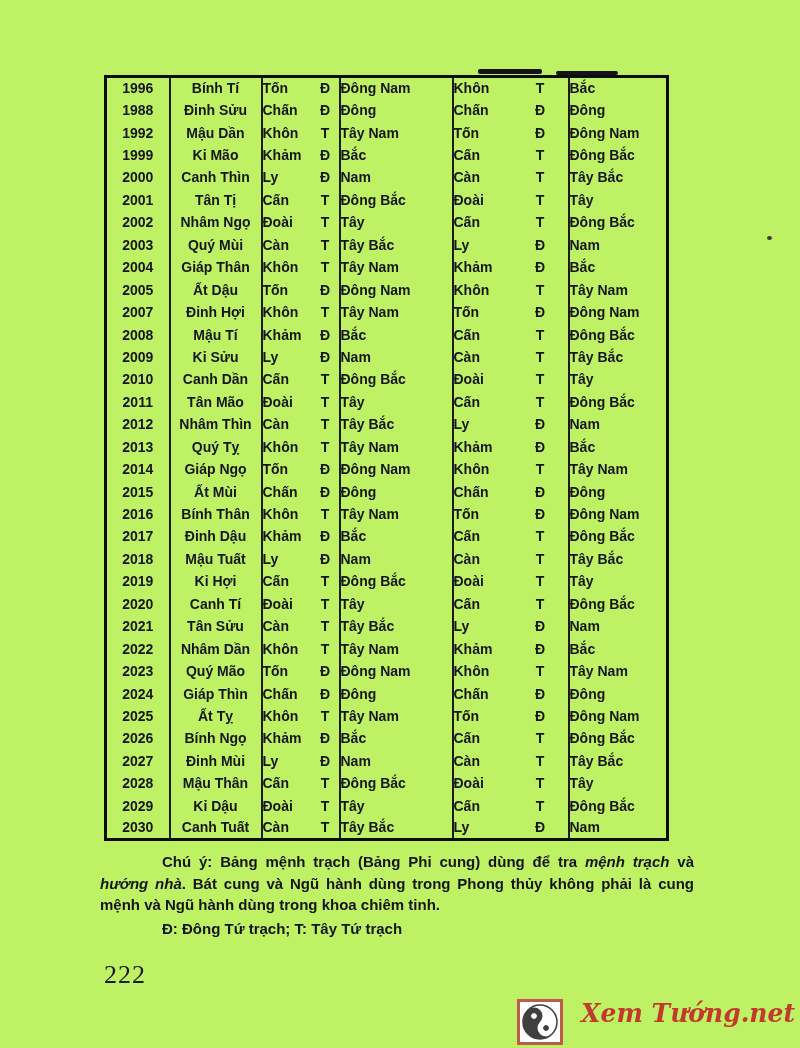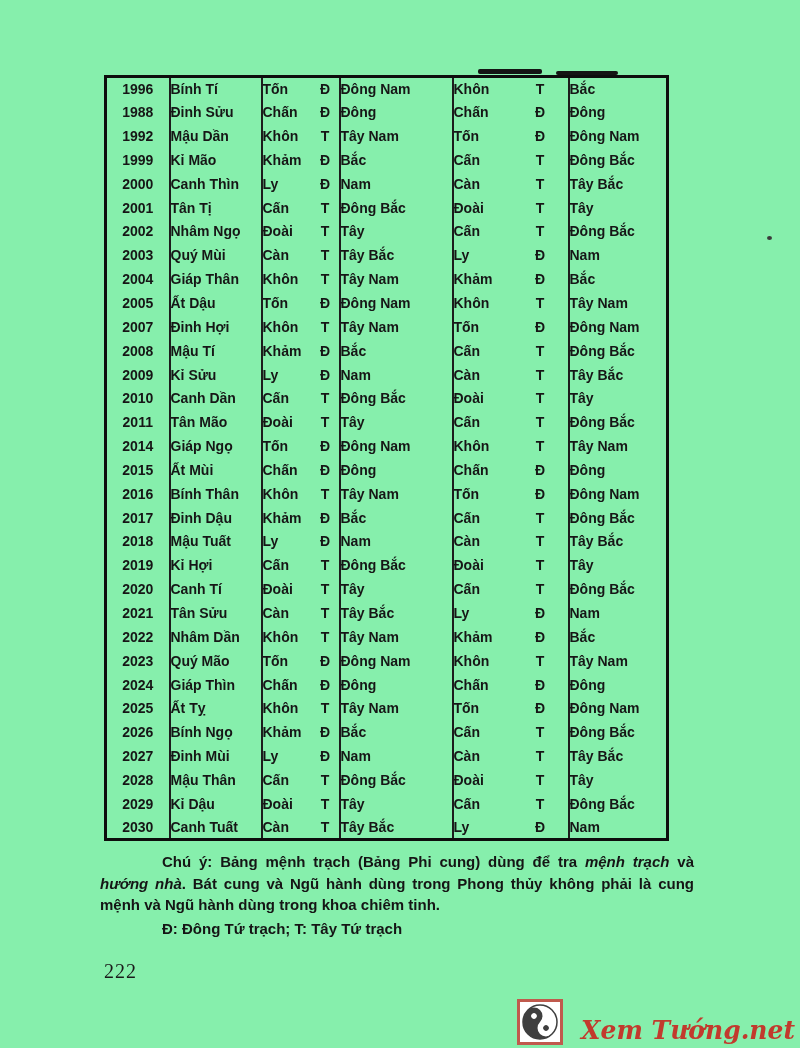--- a/index.html
+++ b/index.html
@@ -1,59 +1,59 @@
 <!DOCTYPE html>
 <html><head>
 <meta charset="utf-8">
 <style>
   * { margin:0; padding:0; box-sizing:border-box; }
   body { background:#e8e8e8; font-family:"Liberation Sans", sans-serif; }
   .page {
-    position:relative; width:800px; height:1048px; background:#86efac;
+    position:relative; width:800px; height:1048px; background:#bef264;
     color:#121212; overflow:hidden; margin:0 auto;
   }
   
   .menh-table {
     position:absolute; left:104px; top:75px; width:562px; height:766px;
     border-collapse:collapse; table-layout:fixed;
     border:3px solid #0d0d0d;
     font-size:14px; font-weight:bold; color:#161616;
   }
   .menh-table td {
     height:21.7px; padding:0; vertical-align:middle;
     white-space:nowrap; overflow:hidden; line-height:1;
   }
   .bR { border-right:2px solid #1c1c1c; }
   .td-year   { text-align:center; }
-  .td-name   { padding-left:10px; text-align:left; }
+  .td-name   { padding-left:10px; text-align:center; }
   .td-cung   { padding-left:9px;  text-align:left; }
   .td-letter { text-align:center; }
   .td-dir    { padding-left:9px;  text-align:left; }
   
   .smudge-a { position:absolute; left:478px; top:69px; width:64px; height:5px; background:#141414; border-radius:2px; }
   .smudge-b { position:absolute; left:556px; top:71px; width:62px; height:4px; background:#141414; border-radius:2px; }
   .speck { position:absolute; left:767px; top:236px; width:5px; height:4px; background:#3a3a3a; border-radius:50%; }
   
   .note {
     position:absolute; left:100px; top:851px; width:594px;
     font-size:15px; line-height:21.5px; font-weight:bold; color:#151515;
   }
   .note p.body { text-align:justify; text-indent:62px; }
   .note p.legend { margin-top:2px; padding-left:62px; }
   .note i { font-style:italic; }
   
   .page-number {
     position:absolute; left:104px; top:960px;
-    font-family:"Liberation Serif", serif; font-size:20px; color:#1a1a1a;
+    font-family:"Liberation Serif", serif; font-size:26px; color:#1a1a1a;
     letter-spacing:1px;
   }
   
   .watermark {
     position:absolute; right:5px; bottom:3px;
-    display:flex; align-items:flex-end; gap:18px;
+    display:flex; align-items:flex-start; gap:18px;
   }
   .wm-icon { width:46px; height:46px; display:block; }
   .wm-text {
     font-family:"DejaVu Serif", serif; font-style:italic; font-weight:bold;
     font-size:25px; color:#c23a2d; letter-spacing:0px;
     transform:scaleY(1.05);
   }
 </style>
 </head>
 <body>
@@ -220,20 +220,40 @@
           <td class="td-year bR">2011</td>
           <td class="td-name bR">Tân Mão</td>
           <td class="td-cung">Đoài</td>
           <td class="td-letter bR">T</td>
           <td class="td-dir bR">Tây</td>
           <td class="td-cung">Cấn</td>
           <td class="td-letter bR">T</td>
           <td class="td-dir">Đông Bắc</td>
         </tr>
         <tr>
+          <td class="td-year bR">2012</td>
+          <td class="td-name bR">Nhâm Thìn</td>
+          <td class="td-cung">Càn</td>
+          <td class="td-letter bR">T</td>
+          <td class="td-dir bR">Tây Bắc</td>
+          <td class="td-cung">Ly</td>
+          <td class="td-letter bR">Đ</td>
+          <td class="td-dir">Nam</td>
+        </tr>
+        <tr>
+          <td class="td-year bR">2013</td>
+          <td class="td-name bR">Quý Tỵ</td>
+          <td class="td-cung">Khôn</td>
+          <td class="td-letter bR">T</td>
+          <td class="td-dir bR">Tây Nam</td>
+          <td class="td-cung">Khảm</td>
+          <td class="td-letter bR">Đ</td>
+          <td class="td-dir">Bắc</td>
+        </tr>
+        <tr>
           <td class="td-year bR">2014</td>
           <td class="td-name bR">Giáp Ngọ</td>
           <td class="td-cung">Tốn</td>
           <td class="td-letter bR">Đ</td>
           <td class="td-dir bR">Đông Nam</td>
           <td class="td-cung">Khôn</td>
           <td class="td-letter bR">T</td>
           <td class="td-dir">Tây Nam</td>
         </tr>
         <tr>

